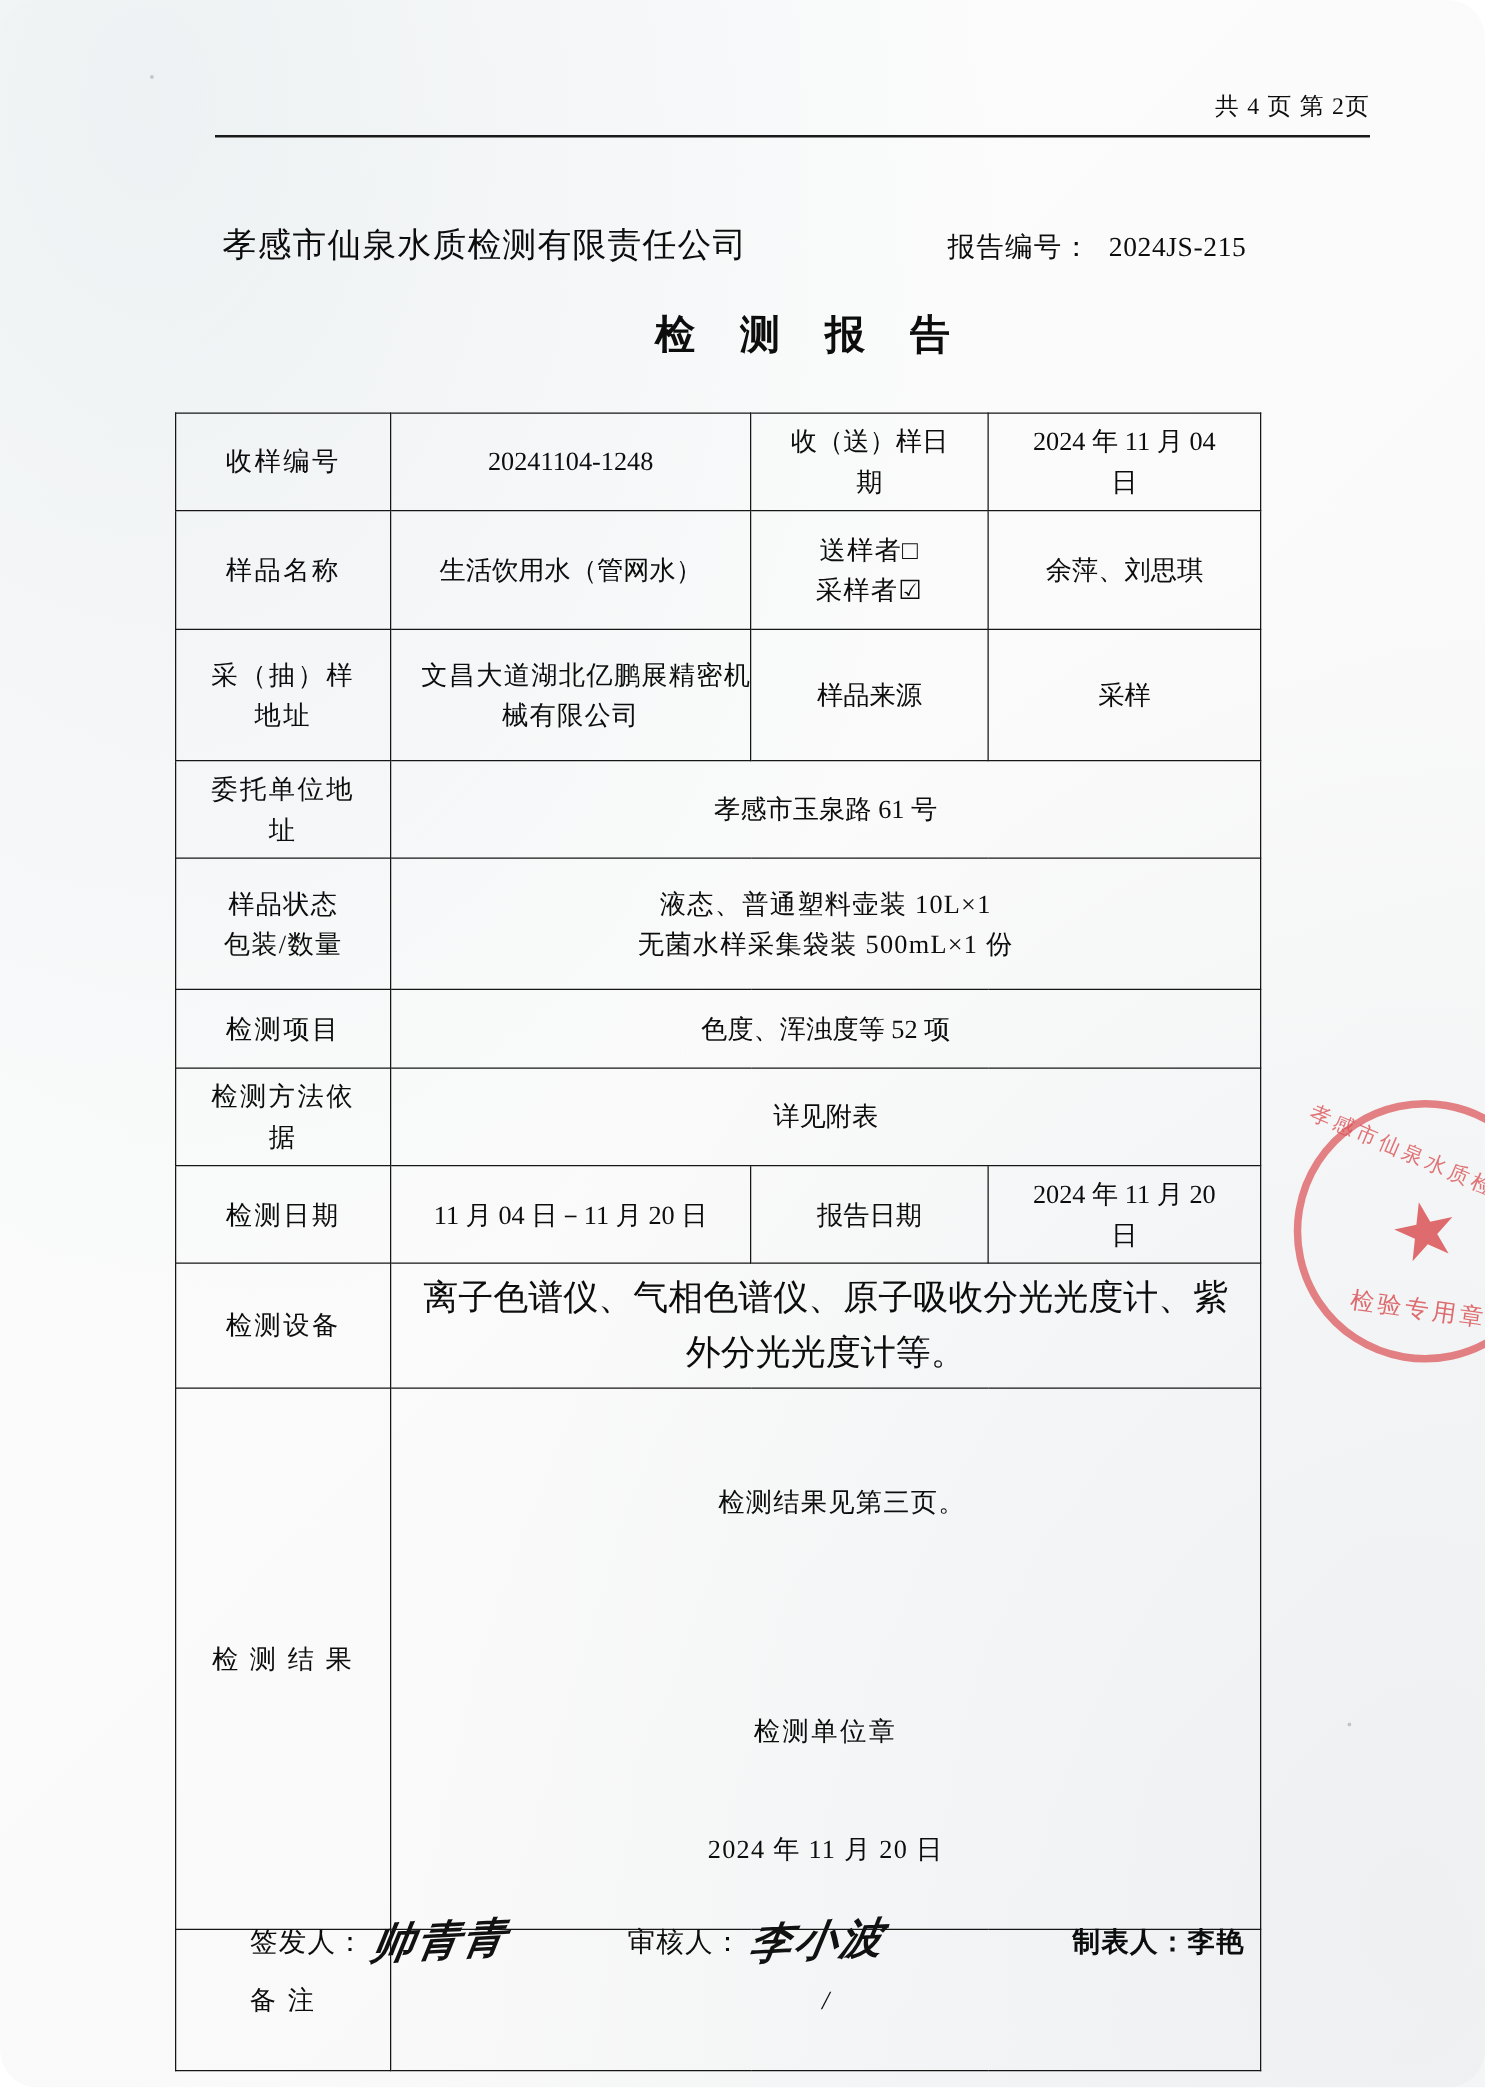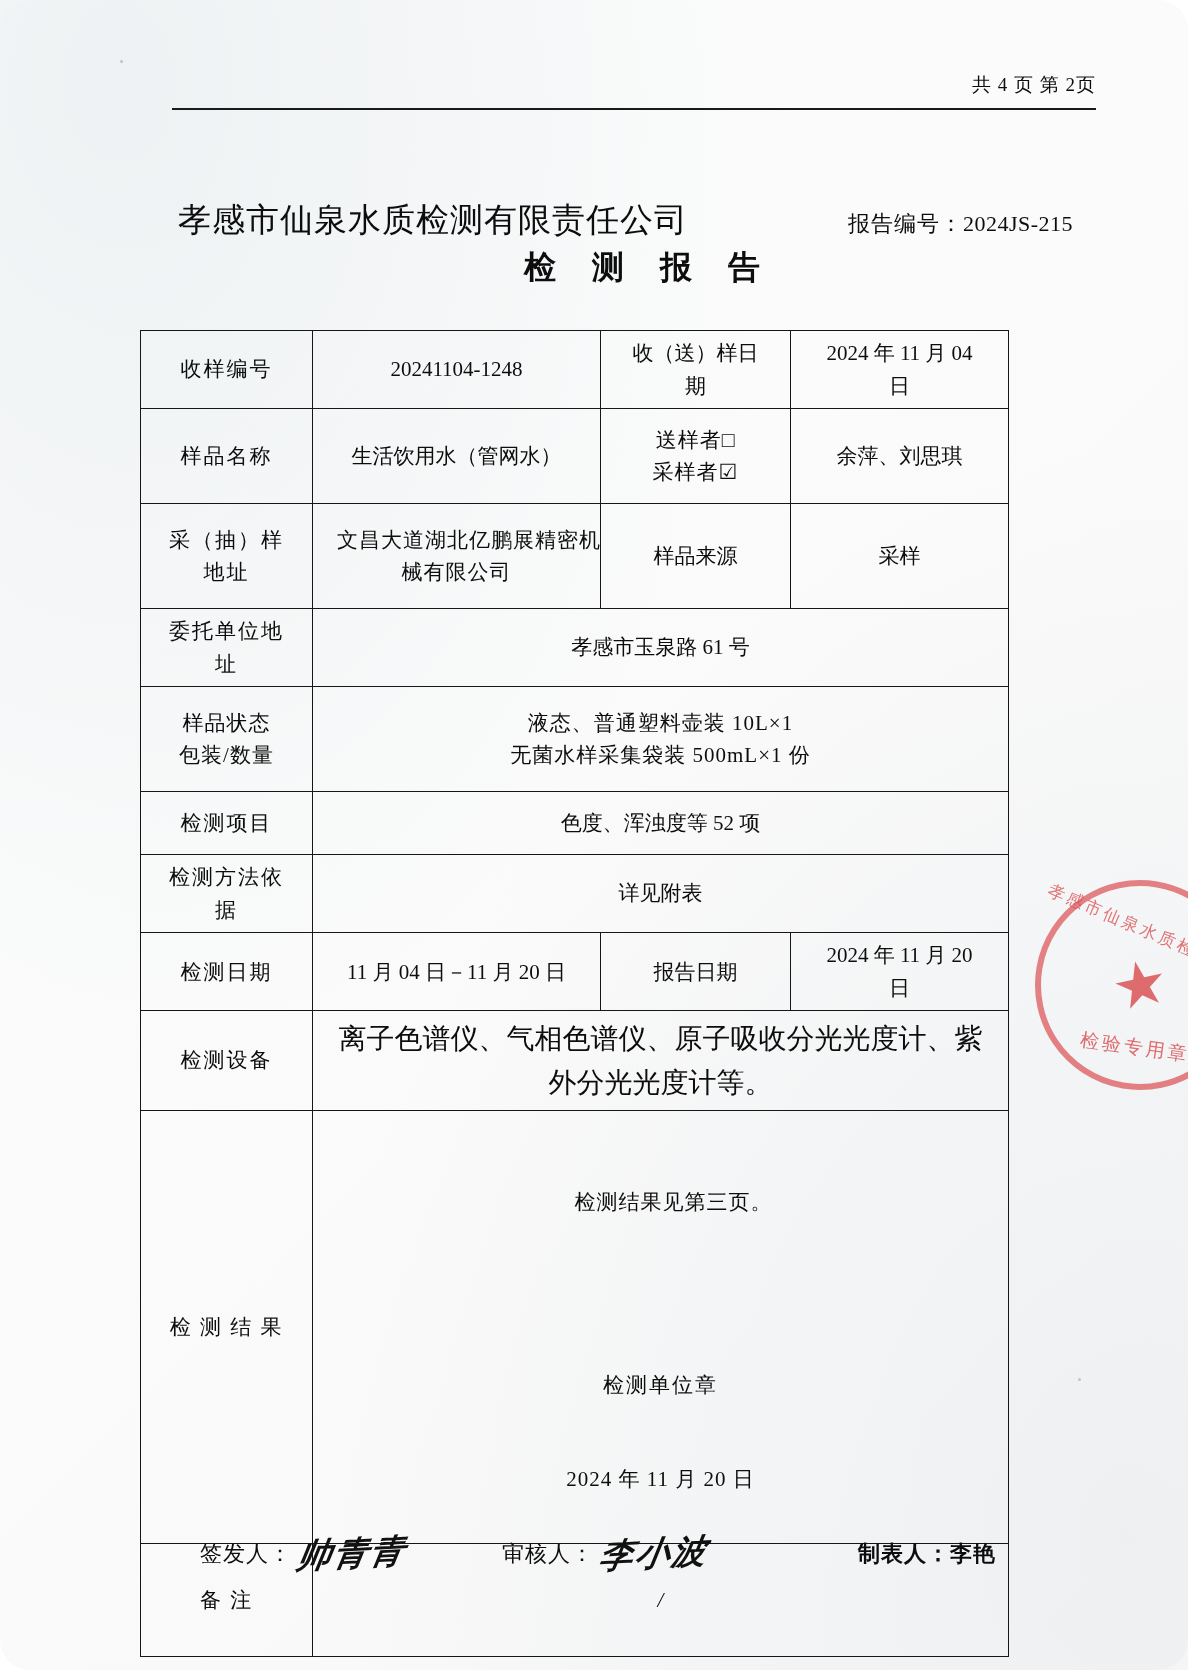--- a/index.html
+++ b/index.html
@@ -48,32 +48,31 @@
 
   .org-row {
     position: absolute;
     top: 178px;
     left: 178px;
     right: 92px;
     display: flex;
     align-items: baseline;
   }
   .org-name {
-    font-size: 33px;
-    letter-spacing: 1px;
-    white-space: nowrap;
-    margin-top: 20px;
+    font-size: 27px;
+    letter-spacing: 1px;
+    white-space: nowrap;
   }
   .report-no {
     margin-left: 160px;
     font-size: 22px;
     white-space: nowrap;
   }
   .report-no .label { letter-spacing: 1px; }
-  .report-no .val { letter-spacing: 0.5px; }
+  .report-no .val { margin-left: 14px; letter-spacing: 0.5px; }
 
   .doc-title {
     position: absolute;
     top: 246px;
     left: 0;
     width: 1188px;
     text-align: center;
     font-size: 32px;
     letter-spacing: 14px;
     text-indent: 14px;

